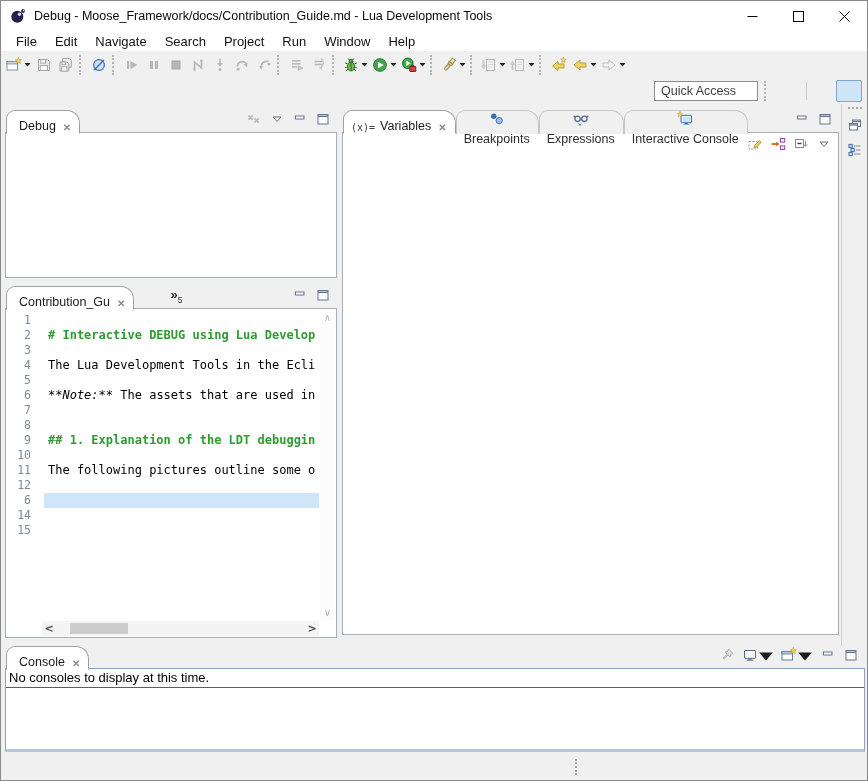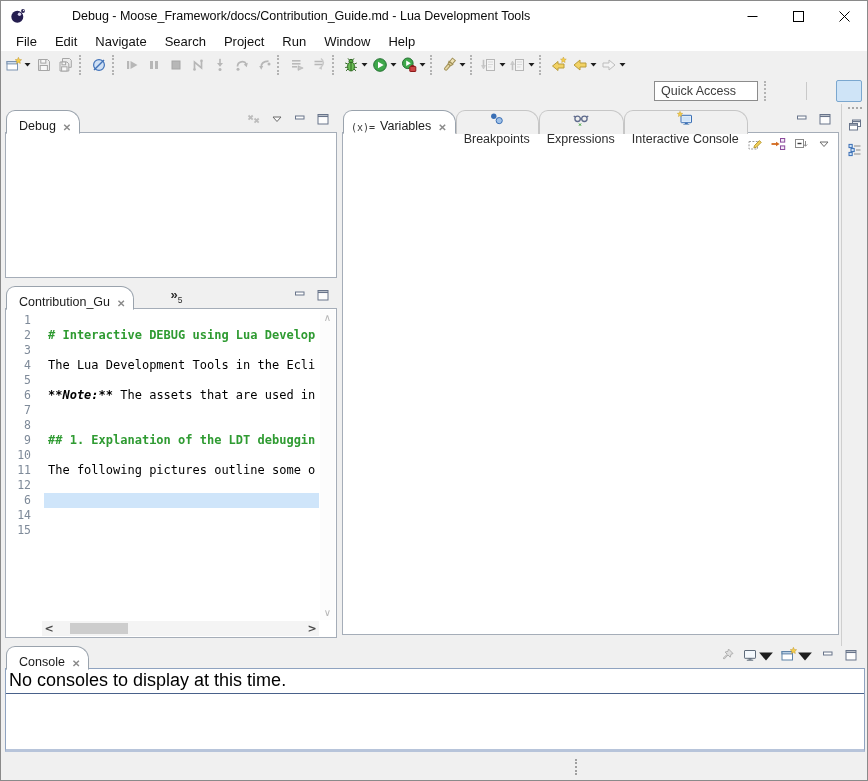--- a/index.html
+++ b/index.html
@@ -1,21 +1,21 @@
 <!DOCTYPE html>
 <html><head>
 <meta charset="utf-8">
 <style>
   * { box-sizing: border-box; margin:0; padding:0; }
   html,body { width:868px; height:781px; }
   body { font-family:"Liberation Sans", sans-serif; font-size:12.5px; background:#f0f0f0; }
   #app { position:relative; width:868px; height:781px; background:#f0f0f0; border:1px solid #8a8a8a; overflow:hidden; }
 
   
-  #titlebar { position:absolute; left:0; top:0; right:0; height:30px; background:#ffffff; display:flex; align-items:center;gap:38px; }
+  #titlebar { position:absolute; left:0; top:0; right:0; height:30px; background:#ffffff; display:flex; align-items:center; }
   #titlebar .app-ic { width:16px; height:16px; margin:0 8px 0 9px; flex:0 0 auto; }
   #title-text { font-size:12.5px; color:#0a0a0a; white-space:nowrap; }
   #win-controls { margin-left:auto; display:flex; height:30px; }
   .win-btn { width:46px; height:30px; display:flex; align-items:center; justify-content:center; }
   .win-btn svg { width:11px; height:11px; }
 
   
   #menubar { position:absolute; left:0; top:30px; right:0; height:20px; background:#ffffff; display:flex; align-items:center; padding-left:6px; }
   .menu-item { padding:2px 9px; font-size:13px; color:#111; cursor:default; }
 
@@ -57,33 +57,33 @@
   #vars-toolbar { position:absolute; top:3px; right:4px; display:flex; gap:3px; align-items:center; }
 
   
   #editor-body { font-family:"DejaVu Sans Mono", monospace; font-size:12px; }
   #ruler-col { position:absolute; left:0; top:0; bottom:17px; width:34px; background:#fff; padding:4px 0 0 0; }
   .line-num { height:15px; line-height:15px; text-align:right; padding-right:9px; color:#7e8a99; font-size:11.5px; }
   #code-col { position:absolute; left:38px; top:0; right:17px; bottom:17px; padding-top:4px; overflow:hidden; }
   .code-line { height:15px; line-height:15px; white-space:pre; padding-left:4px; color:#000; }
   .code-line.current { background:#cfe5fa; }
   .seg-header { color:#2f9b32; font-weight:bold; }
-  .seg-italic { font-style:italic;font-weight:bold; }
+  .seg-italic { font-style:italic; }
   #editor-vscroll { position:absolute; right:1px; top:1px; width:15px; bottom:17px; background:#fcfcfc; display:flex; flex-direction:column; justify-content:space-between; align-items:center; padding:2px 0; color:#b5b5b5; font-size:10px; font-family:"DejaVu Sans", sans-serif; }
   #editor-hscroll { position:absolute; left:36px; right:17px; bottom:1px; height:15px; background:#f4f4f4; display:flex; align-items:center; color:#4a4a4a; }
   #editor-hscroll .arr { width:14px; text-align:center; font-weight:bold; font-size:11px; font-family:"DejaVu Sans", sans-serif; }
   #h-thumb { width:58px; height:11px; background:#cdcdcd; margin-left:14px; }
   #editor-hscroll .arr.right { margin-left:auto; }
   #more-editors { margin-left:36px; margin-bottom:4px; font-size:13px; color:#2e2e2e; font-weight:bold; }
   #more-editors sub { font-size:8.5px; font-weight:normal; }
 
   
   #console-panel .tabrow { height:23px; }
   #console-body { top:22px; border:1px solid #8fa3c0; border-bottom:3px solid #b7c4da; }
-  #console-msg { font-size:18px; color:#000; padding:1px 3px 2px 3px; border-bottom:1px solid #49618a; }
+  #console-msg { font-size:13px; color:#000; padding:1px 3px 2px 3px; border-bottom:1px solid #49618a; }
 
   
   #right-trim { position:absolute; right:0; top:103px; width:26px; height:542px; border-left:1px solid #cfcfcf; background:#f0f0f0; display:flex; flex-direction:column; align-items:center; padding-top:3px; gap:7px; }
   .dots-h { width:14px; height:3px; border-top:2px dotted #a8a8a8; }
   .trim-btn { width:20px; height:18px; display:flex; align-items:center; justify-content:center; }
   .trim-btn svg { width:16px; height:16px; }
 
   
   #statusbar { position:absolute; left:0; right:0; top:753px; bottom:0; background:#f0f0f0; }
   #status-grip { position:absolute; left:574px; top:5px; width:3px; height:16px; border-left:2px dotted #a0a0a0; }

